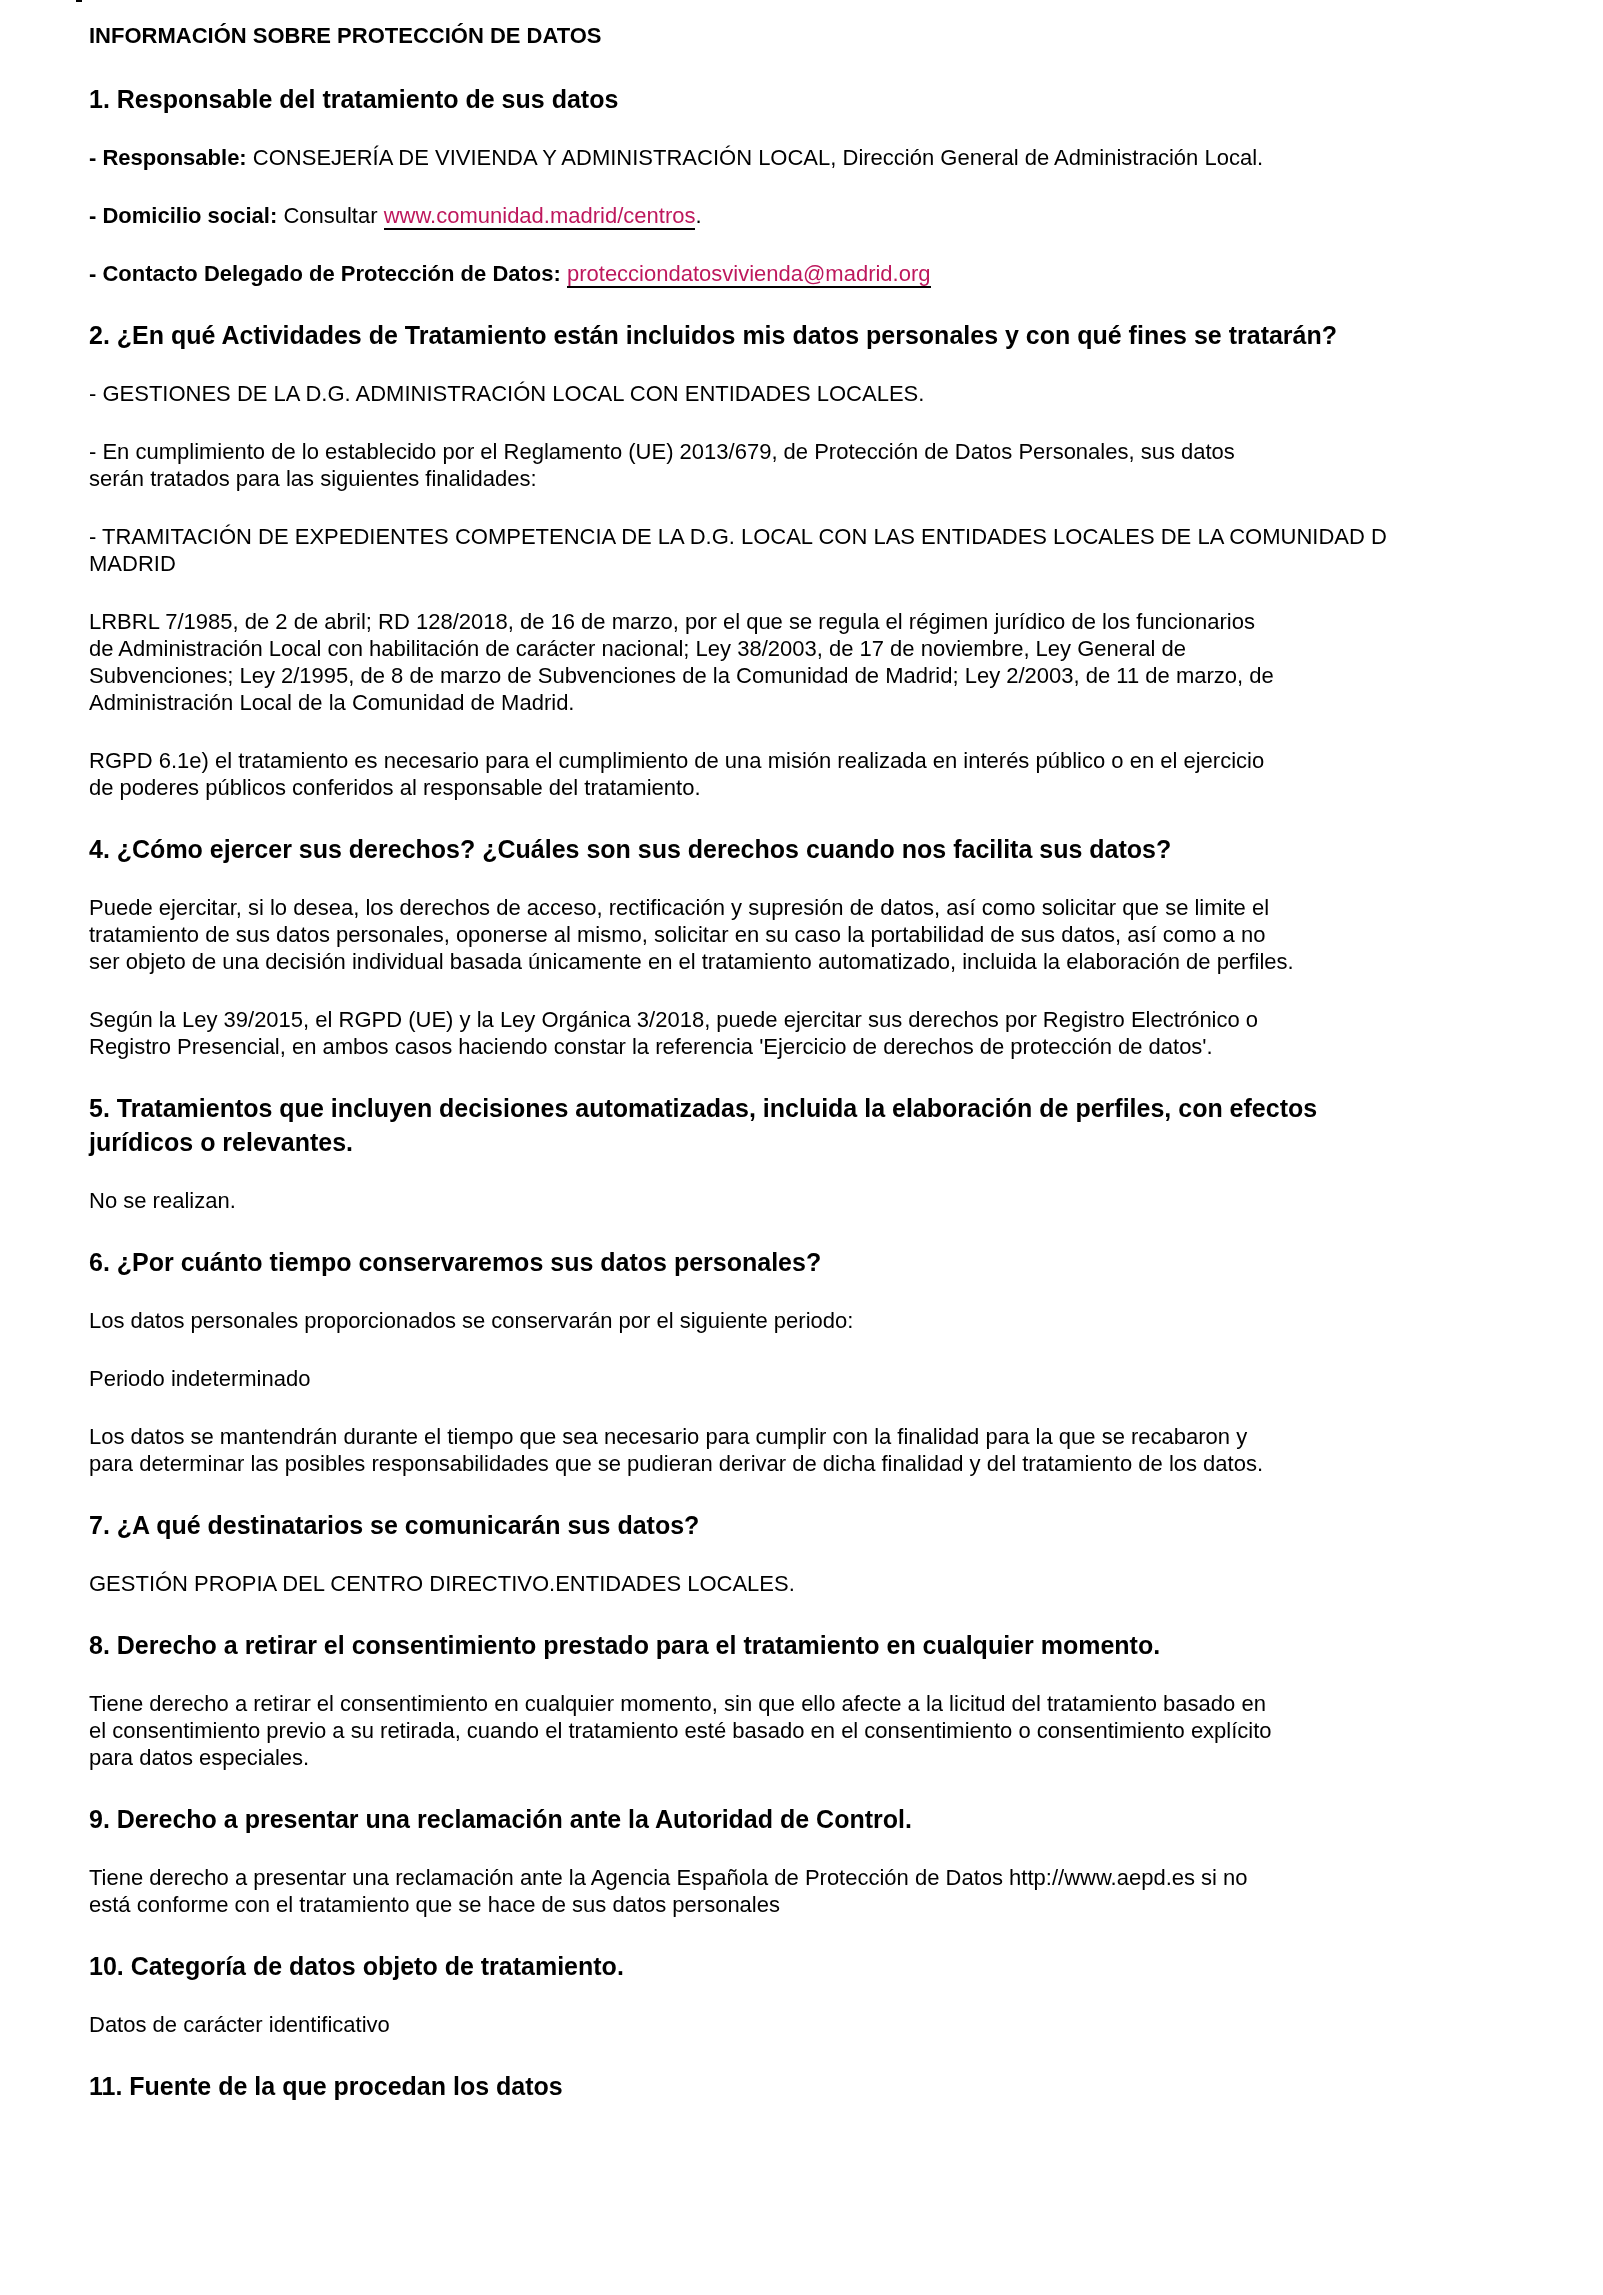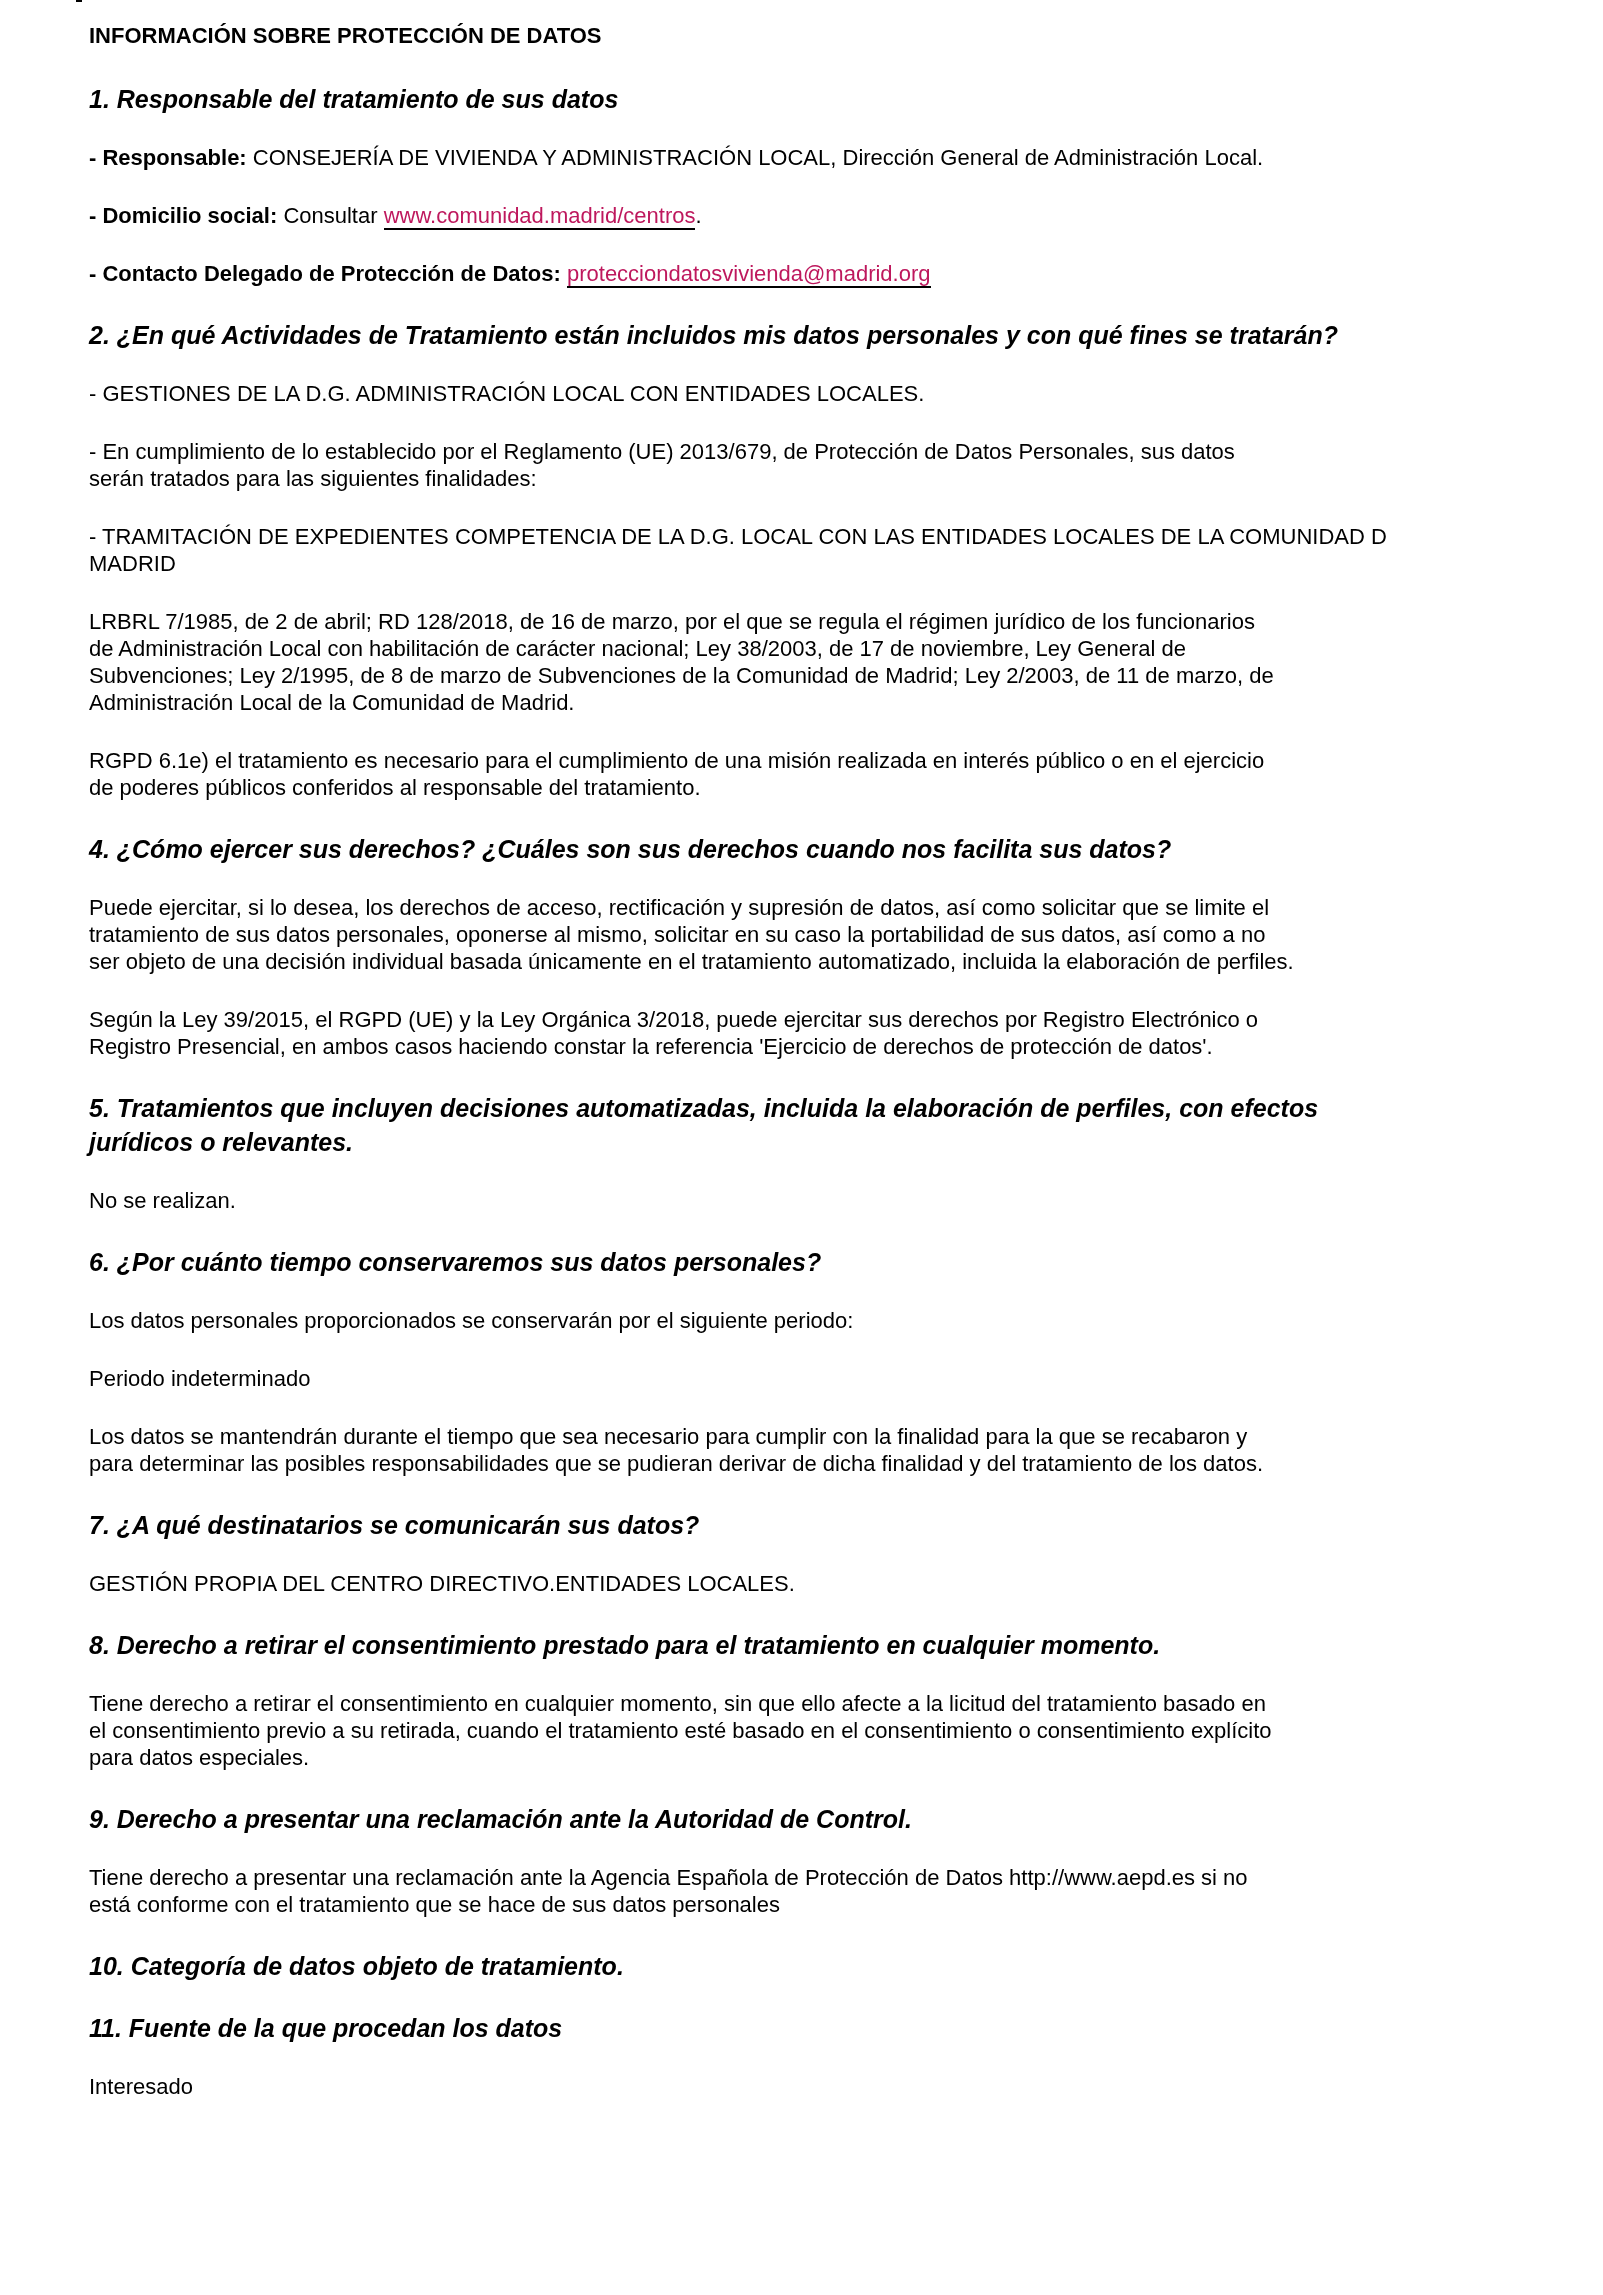--- a/index.html
+++ b/index.html
@@ -32,21 +32,20 @@
     font-weight: 700;
     margin: 0 0 33px 0;
     white-space: pre-wrap;
   }
   .h {
     font-size: 25px;
     line-height: 34px;
     font-weight: 700;
     margin: 0 0 28px 0;
     white-space: pre-wrap;
-    font-style: italic;
   }
   .p {
     font-size: 22px;
     line-height: 27px;
     font-weight: 400;
     margin: 0 0 31px 0;
     white-space: pre-wrap;
   }
   .lbl {
     font-weight: 700;
@@ -128,20 +127,21 @@
 el consentimiento previo a su retirada, cuando el tratamiento esté basado en el consentimiento o consentimiento explícito
 para datos especiales.</p>
 
   <div class="h">9. Derecho a presentar una reclamación ante la Autoridad de Control.</div>
 
   <p class="p">Tiene derecho a presentar una reclamación ante la Agencia Española de Protección de Datos http://www.aepd.es si no
 está conforme con el tratamiento que se hace de sus datos personales</p>
 
   <div class="h">10. Categoría de datos objeto de tratamiento.</div>
 
+  <p class="p">Datos de carácter identificativo</p>
 
   <div class="h">11. Fuente de la que procedan los datos</div>
 
   <p class="p">Interesado</p>
 
   <div class="h">12. Información adicional.</div>
 
 </div>
 
 

